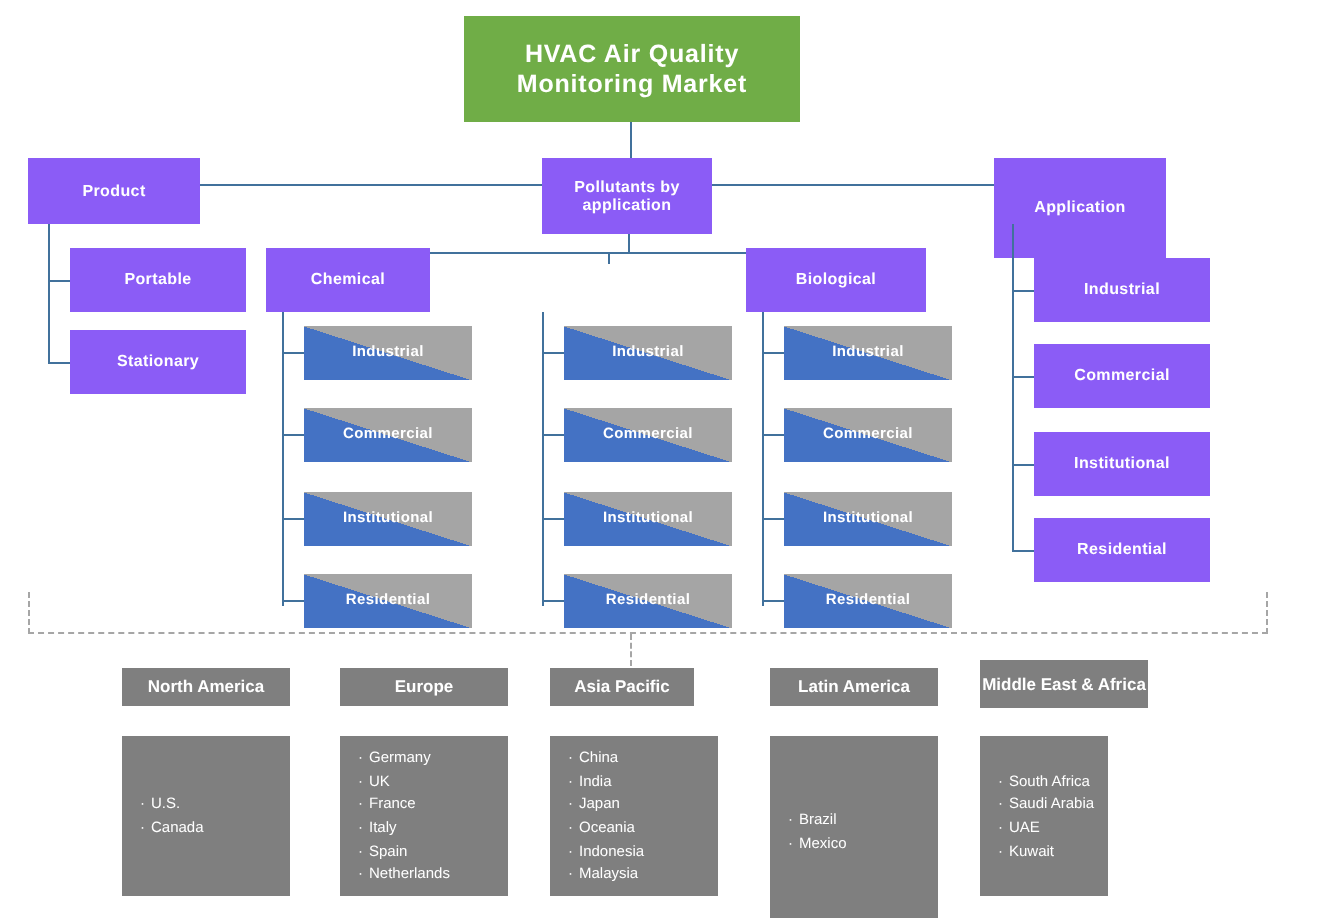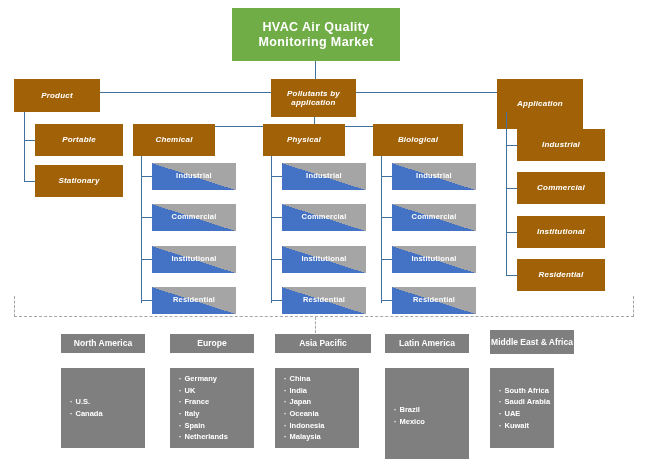--- a/index.html
+++ b/index.html
@@ -33,23 +33,22 @@
     -webkit-font-smoothing: none;
   }
 
   .node-root {
     background: #70ad47;
     font-size: 12.5px;
     letter-spacing: .4px;
   }
 
   .node-blue {
-    background: #a16207;
+    background: #8b5cf6;
     font-size: 8px;
-    font-style: italic;
   }
 
   .node-l2 { font-size: 8px; }
 
   
   .node-split {
     background: #a5a5a5;
     font-size: 7.5px;
   }
   .node-split::before {
@@ -96,21 +95,21 @@
     justify-content: center;
     text-align: center;
     line-height: 1.2;
   }
   .region-body {
     position: absolute;
     box-sizing: border-box;
     background: #7f7f7f;
     color: #ffffff;
     font-size: 7.5px;
-    font-weight: bold;
+    font-weight: normal;
     display: flex;
     flex-direction: column;
     justify-content: center;
     padding-left: 9px;
     line-height: 1.55;
   }
   .region-body .bullet-row { white-space: nowrap; }
   .region-body .bullet-row .dot { margin-right: 3px; }
 </style>
 </head>
@@ -170,23 +169,20 @@
   <div class="node node-split" style="left:152px; top:204px; width:84px; height:27px;">
     <span>Commercial</span>
   </div>
   <div class="node node-split" style="left:152px; top:246px; width:84px; height:27px;">
     <span>Institutional</span>
   </div>
   <div class="node node-split" style="left:152px; top:287px; width:84px; height:27px;">
     <span>Residential</span>
   </div>
 
-  <div class="node node-blue" style="left:263px; top:124px; width:82px; height:32px;">
-    <span>Physical</span>
-  </div>
   <div class="ln ln-v" style="left:271px; top:156px; height:147px;"></div>
   <div class="ln ln-h" style="left:271px; top:176px; width:11px;"></div>
   <div class="ln ln-h" style="left:271px; top:217px; width:11px;"></div>
   <div class="ln ln-h" style="left:271px; top:259px; width:11px;"></div>
   <div class="ln ln-h" style="left:271px; top:300px; width:11px;"></div>
 
   <div class="node node-split" style="left:282px; top:163px; width:84px; height:27px;">
     <span>Industrial</span>
   </div>
   <div class="node node-split" style="left:282px; top:204px; width:84px; height:27px;">
@@ -259,21 +255,21 @@
   </div>
   <div class="region-body" style="left:170px; top:368px; width:84px; height:80px;">
     <div class="bullet-row"><span class="dot">·</span><span>Germany</span></div>
     <div class="bullet-row"><span class="dot">·</span><span>UK</span></div>
     <div class="bullet-row"><span class="dot">·</span><span>France</span></div>
     <div class="bullet-row"><span class="dot">·</span><span>Italy</span></div>
     <div class="bullet-row"><span class="dot">·</span><span>Spain</span></div>
     <div class="bullet-row"><span class="dot">·</span><span>Netherlands</span></div>
   </div>
 
-  <div class="region-head" style="left:275px; top:334px; width:96px; height:19px;">
+  <div class="region-head" style="left:275px; top:334px; width:72px; height:19px;">
     <span>Asia Pacific</span>
   </div>
   <div class="region-body" style="left:275px; top:368px; width:84px; height:80px;">
     <div class="bullet-row"><span class="dot">·</span><span>China</span></div>
     <div class="bullet-row"><span class="dot">·</span><span>India</span></div>
     <div class="bullet-row"><span class="dot">·</span><span>Japan</span></div>
     <div class="bullet-row"><span class="dot">·</span><span>Oceania</span></div>
     <div class="bullet-row"><span class="dot">·</span><span>Indonesia</span></div>
     <div class="bullet-row"><span class="dot">·</span><span>Malaysia</span></div>
   </div>

